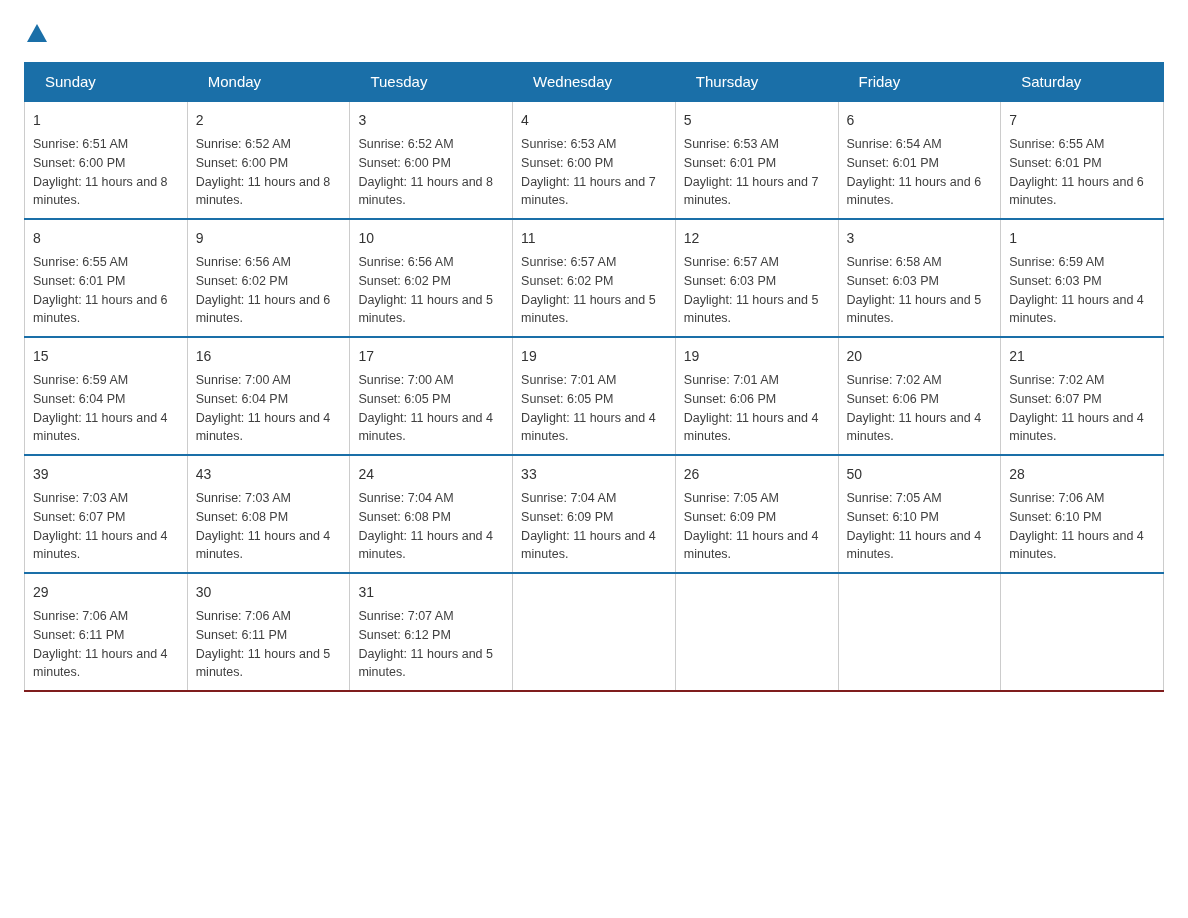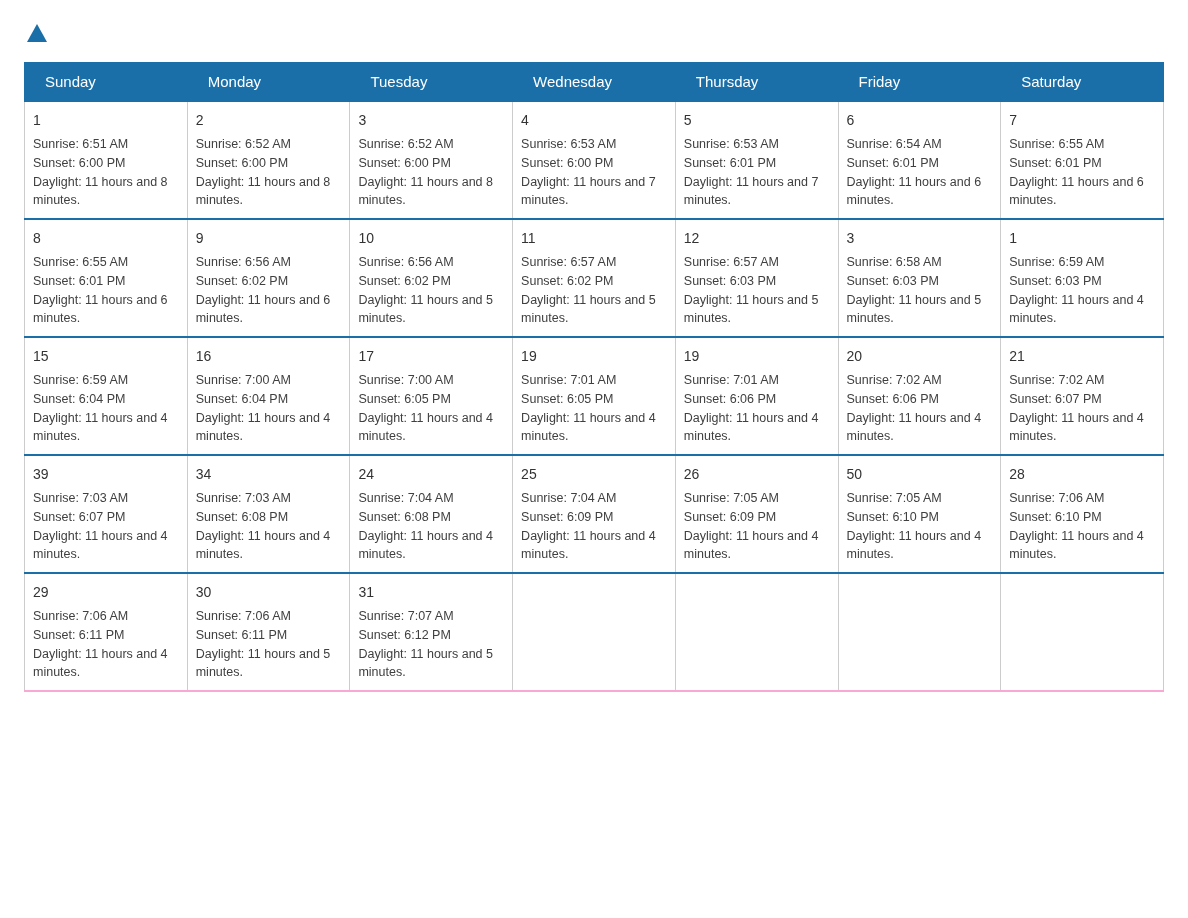--- a/index.html
+++ b/index.html
@@ -87,21 +87,21 @@
       font-size: 14px;
       font-weight: normal;
       display: block;
       margin-bottom: 4px;
     }
     .day-info {
       font-size: 12.5px;
       color: #404040;
     }
     tbody tr:last-child td {
-      border-bottom: 2px solid #f9a8d4;
+      border-bottom: 2px solid #7f1d1d;
     }
     .empty-cell {
       background: #fff;
     }
   </style>
 </head>
 <body>
 
 <div class="header">
   <div class="logo">
@@ -152,23 +152,23 @@
         <td><span class="day-num">15</span><span class="day-info">Sunrise: 6:59 AM<br>Sunset: 6:04 PM<br>Daylight: 11 hours and 4 minutes.</span></td>
         <td><span class="day-num">16</span><span class="day-info">Sunrise: 7:00 AM<br>Sunset: 6:04 PM<br>Daylight: 11 hours and 4 minutes.</span></td>
         <td><span class="day-num">17</span><span class="day-info">Sunrise: 7:00 AM<br>Sunset: 6:05 PM<br>Daylight: 11 hours and 4 minutes.</span></td>
         <td><span class="day-num">19</span><span class="day-info">Sunrise: 7:01 AM<br>Sunset: 6:05 PM<br>Daylight: 11 hours and 4 minutes.</span></td>
         <td><span class="day-num">19</span><span class="day-info">Sunrise: 7:01 AM<br>Sunset: 6:06 PM<br>Daylight: 11 hours and 4 minutes.</span></td>
         <td><span class="day-num">20</span><span class="day-info">Sunrise: 7:02 AM<br>Sunset: 6:06 PM<br>Daylight: 11 hours and 4 minutes.</span></td>
         <td><span class="day-num">21</span><span class="day-info">Sunrise: 7:02 AM<br>Sunset: 6:07 PM<br>Daylight: 11 hours and 4 minutes.</span></td>
       </tr>
       <tr>
         <td><span class="day-num">39</span><span class="day-info">Sunrise: 7:03 AM<br>Sunset: 6:07 PM<br>Daylight: 11 hours and 4 minutes.</span></td>
-        <td><span class="day-num">34</span><span class="day-info">Sunrise: 7:03 AM<br>Sunset: 6:08 PM<br>Daylight: 11 hours and 4 minutes.</span></td>
+        <td><span class="day-num">43</span><span class="day-info">Sunrise: 7:03 AM<br>Sunset: 6:08 PM<br>Daylight: 11 hours and 4 minutes.</span></td>
         <td><span class="day-num">24</span><span class="day-info">Sunrise: 7:04 AM<br>Sunset: 6:08 PM<br>Daylight: 11 hours and 4 minutes.</span></td>
-        <td><span class="day-num">25</span><span class="day-info">Sunrise: 7:04 AM<br>Sunset: 6:09 PM<br>Daylight: 11 hours and 4 minutes.</span></td>
+        <td><span class="day-num">33</span><span class="day-info">Sunrise: 7:04 AM<br>Sunset: 6:09 PM<br>Daylight: 11 hours and 4 minutes.</span></td>
         <td><span class="day-num">26</span><span class="day-info">Sunrise: 7:05 AM<br>Sunset: 6:09 PM<br>Daylight: 11 hours and 4 minutes.</span></td>
         <td><span class="day-num">50</span><span class="day-info">Sunrise: 7:05 AM<br>Sunset: 6:10 PM<br>Daylight: 11 hours and 4 minutes.</span></td>
         <td><span class="day-num">28</span><span class="day-info">Sunrise: 7:06 AM<br>Sunset: 6:10 PM<br>Daylight: 11 hours and 4 minutes.</span></td>
       </tr>
       <tr>
         <td><span class="day-num">29</span><span class="day-info">Sunrise: 7:06 AM<br>Sunset: 6:11 PM<br>Daylight: 11 hours and 4 minutes.</span></td>
         <td><span class="day-num">30</span><span class="day-info">Sunrise: 7:06 AM<br>Sunset: 6:11 PM<br>Daylight: 11 hours and 5 minutes.</span></td>
         <td><span class="day-num">31</span><span class="day-info">Sunrise: 7:07 AM<br>Sunset: 6:12 PM<br>Daylight: 11 hours and 5 minutes.</span></td>
         <td class="empty-cell" style="border-top: 2px solid rgb(26, 111, 168);"></td>
         <td class="empty-cell" style="border-top: 2px solid rgb(26, 111, 168);"></td>

